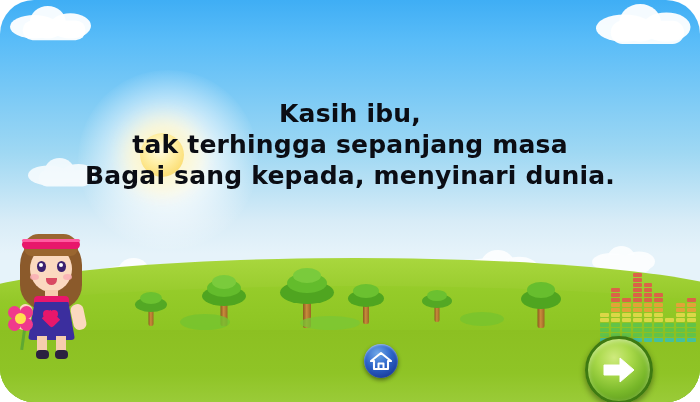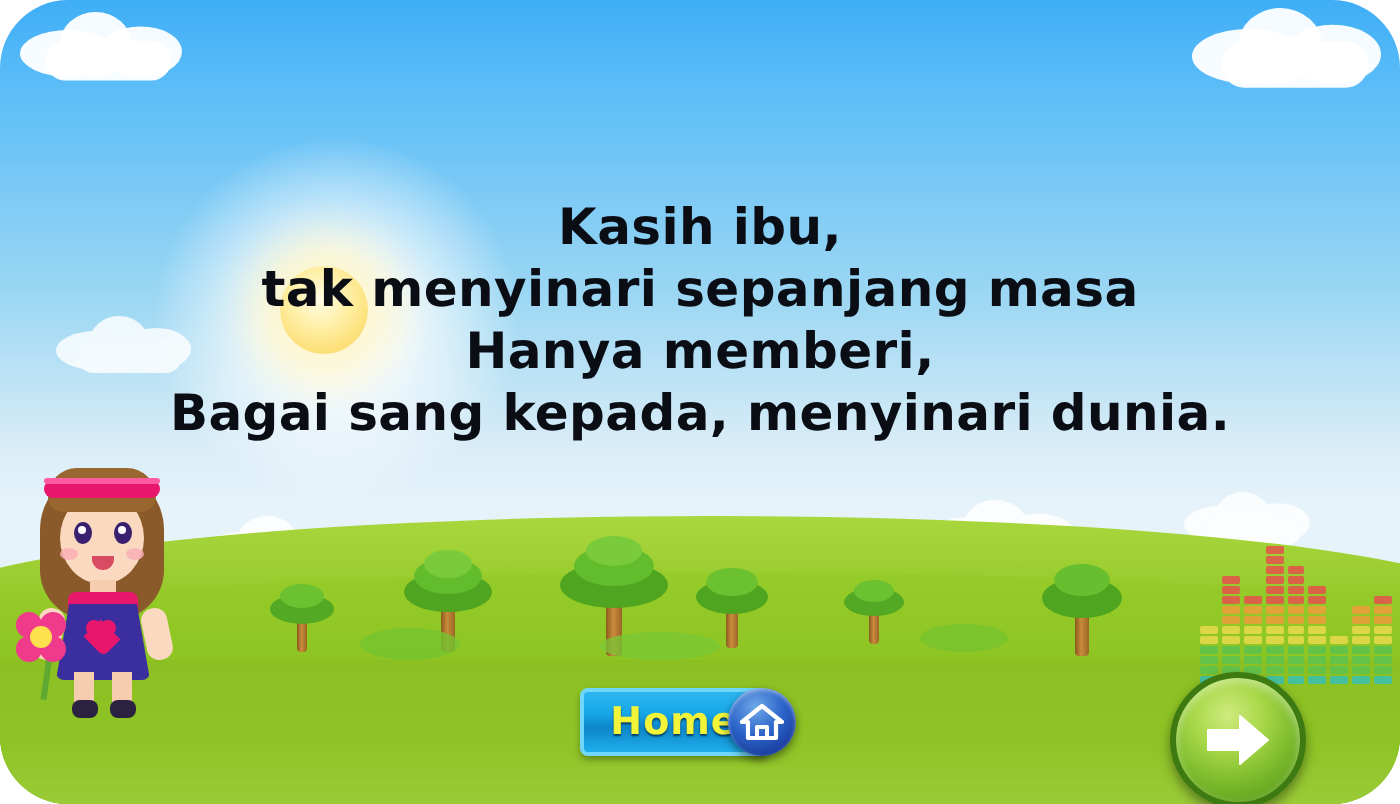--- a/index.html
+++ b/index.html
@@ -349,28 +349,24 @@
           <div class="eq-seg" style="background: rgb(226, 216, 74);"></div>
           <div class="eq-seg" style="background: rgb(232, 160, 58);"></div>
           <div class="eq-seg" style="background: rgb(232, 160, 58);"></div>
           <div class="eq-seg" style="background: rgb(224, 90, 74);"></div>
         </div>
       </div>
 
 
     <div class="verse">
       <div class="l1">Kasih ibu,</div>
-      <div class="l3">tak menyinari sepanjang masa</div>
-      <div class="l4">Hanya memberi,</div>
+      <div class="l3">tak terhingga sepanjang masa</div>
       <div class="l6">Bagai sang kepada, menyinari dunia.</div>
     </div>
 
-    <div class="home-btn">
-      <span class="home-label">Home</span>
-    </div>
     <div class="home-icon">
       <svg width="22" height="20" viewBox="0 0 22 20" aria-hidden="true">
         <path d="M11 2 L21 10 L18 10 L18 18 L4 18 L4 10 L1 10 Z" fill="none" stroke="#ffffff" stroke-width="2.1" stroke-linejoin="round"></path>
         <path d="M8.5 18 L8.5 12.5 L13.5 12.5 L13.5 18" fill="none" stroke="#ffffff" stroke-width="2" stroke-linejoin="round"></path>
       </svg>
     </div>
 
     <div class="next-btn">
       <svg width="34" height="30" viewBox="0 0 34 30" aria-hidden="true">
         <path d="M2 10 L18 10 L18 3 L32 15 L18 27 L18 20 L2 20 Z" fill="#ffffff" stroke="#ffffff" stroke-width="1" stroke-linejoin="round"></path>

